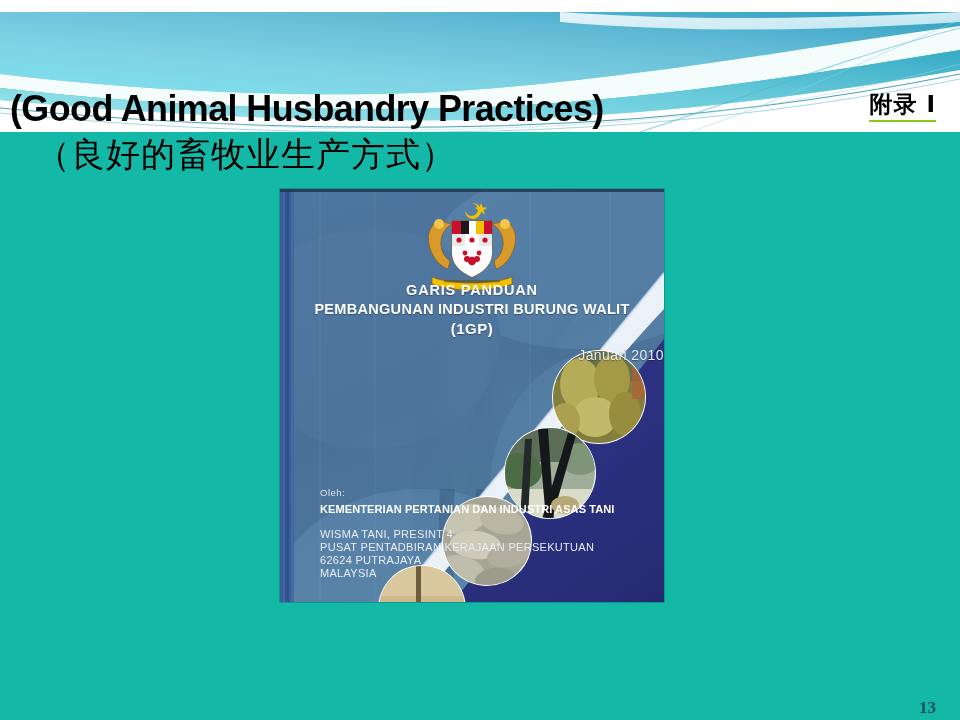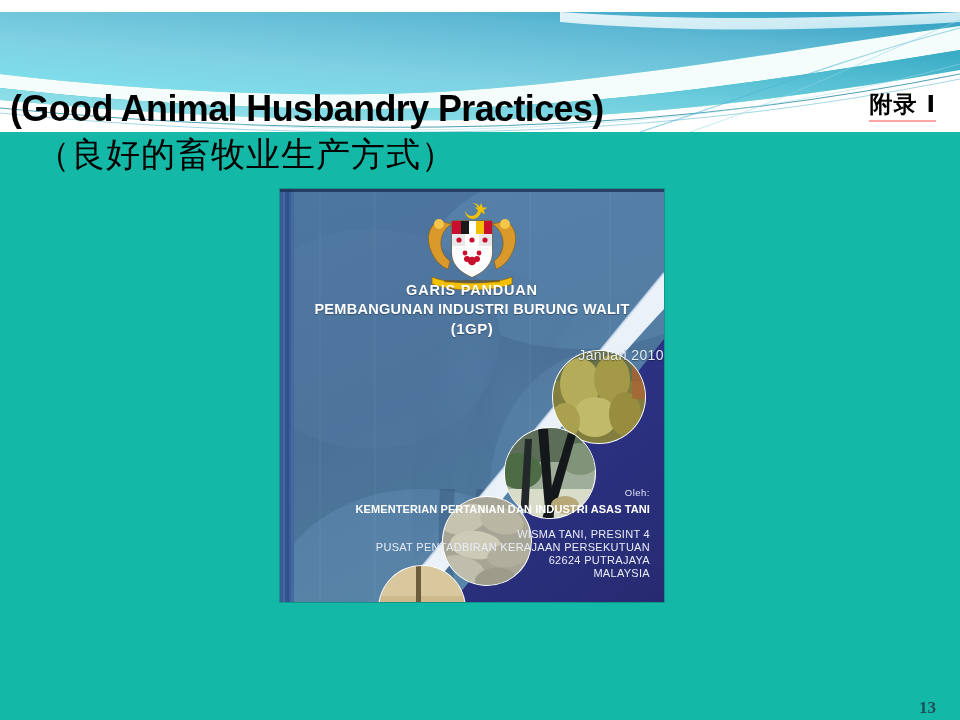--- a/index.html
+++ b/index.html
@@ -66,21 +66,21 @@
   
   #appendix-label {
     position: absolute;
     right: 24px;
     top: 78px;
     font-family: "DejaVu Sans", sans-serif;
     font-weight: bold;
     font-size: 23px;
     line-height: 28px;
     color: #000000;
-    border-bottom: 2px solid #fca5a5;
+    border-bottom: 2px solid #84cc16;
     padding-bottom: 2px;
     white-space: nowrap;
     letter-spacing: 1px;
   }
 
   
   #page-number {
     position: absolute;
     right: 24px;
     bottom: 14px;
@@ -139,21 +139,20 @@
     font-weight: normal;
     text-align: right;
   }
 
   
   #cover-publisher {
     position: absolute;
     right: 14px;
     bottom: 22px;
     width: 330px;
-    text-align: right;
     color: #ffffff;
     font-family: "Liberation Sans", sans-serif;
     pointer-events: none;
   }
   #cover-publisher .oleh {
     font-size: 9.5px;
     letter-spacing: 0.5px;
     margin-bottom: 5px;
     color: #dfe5f2;
   }

